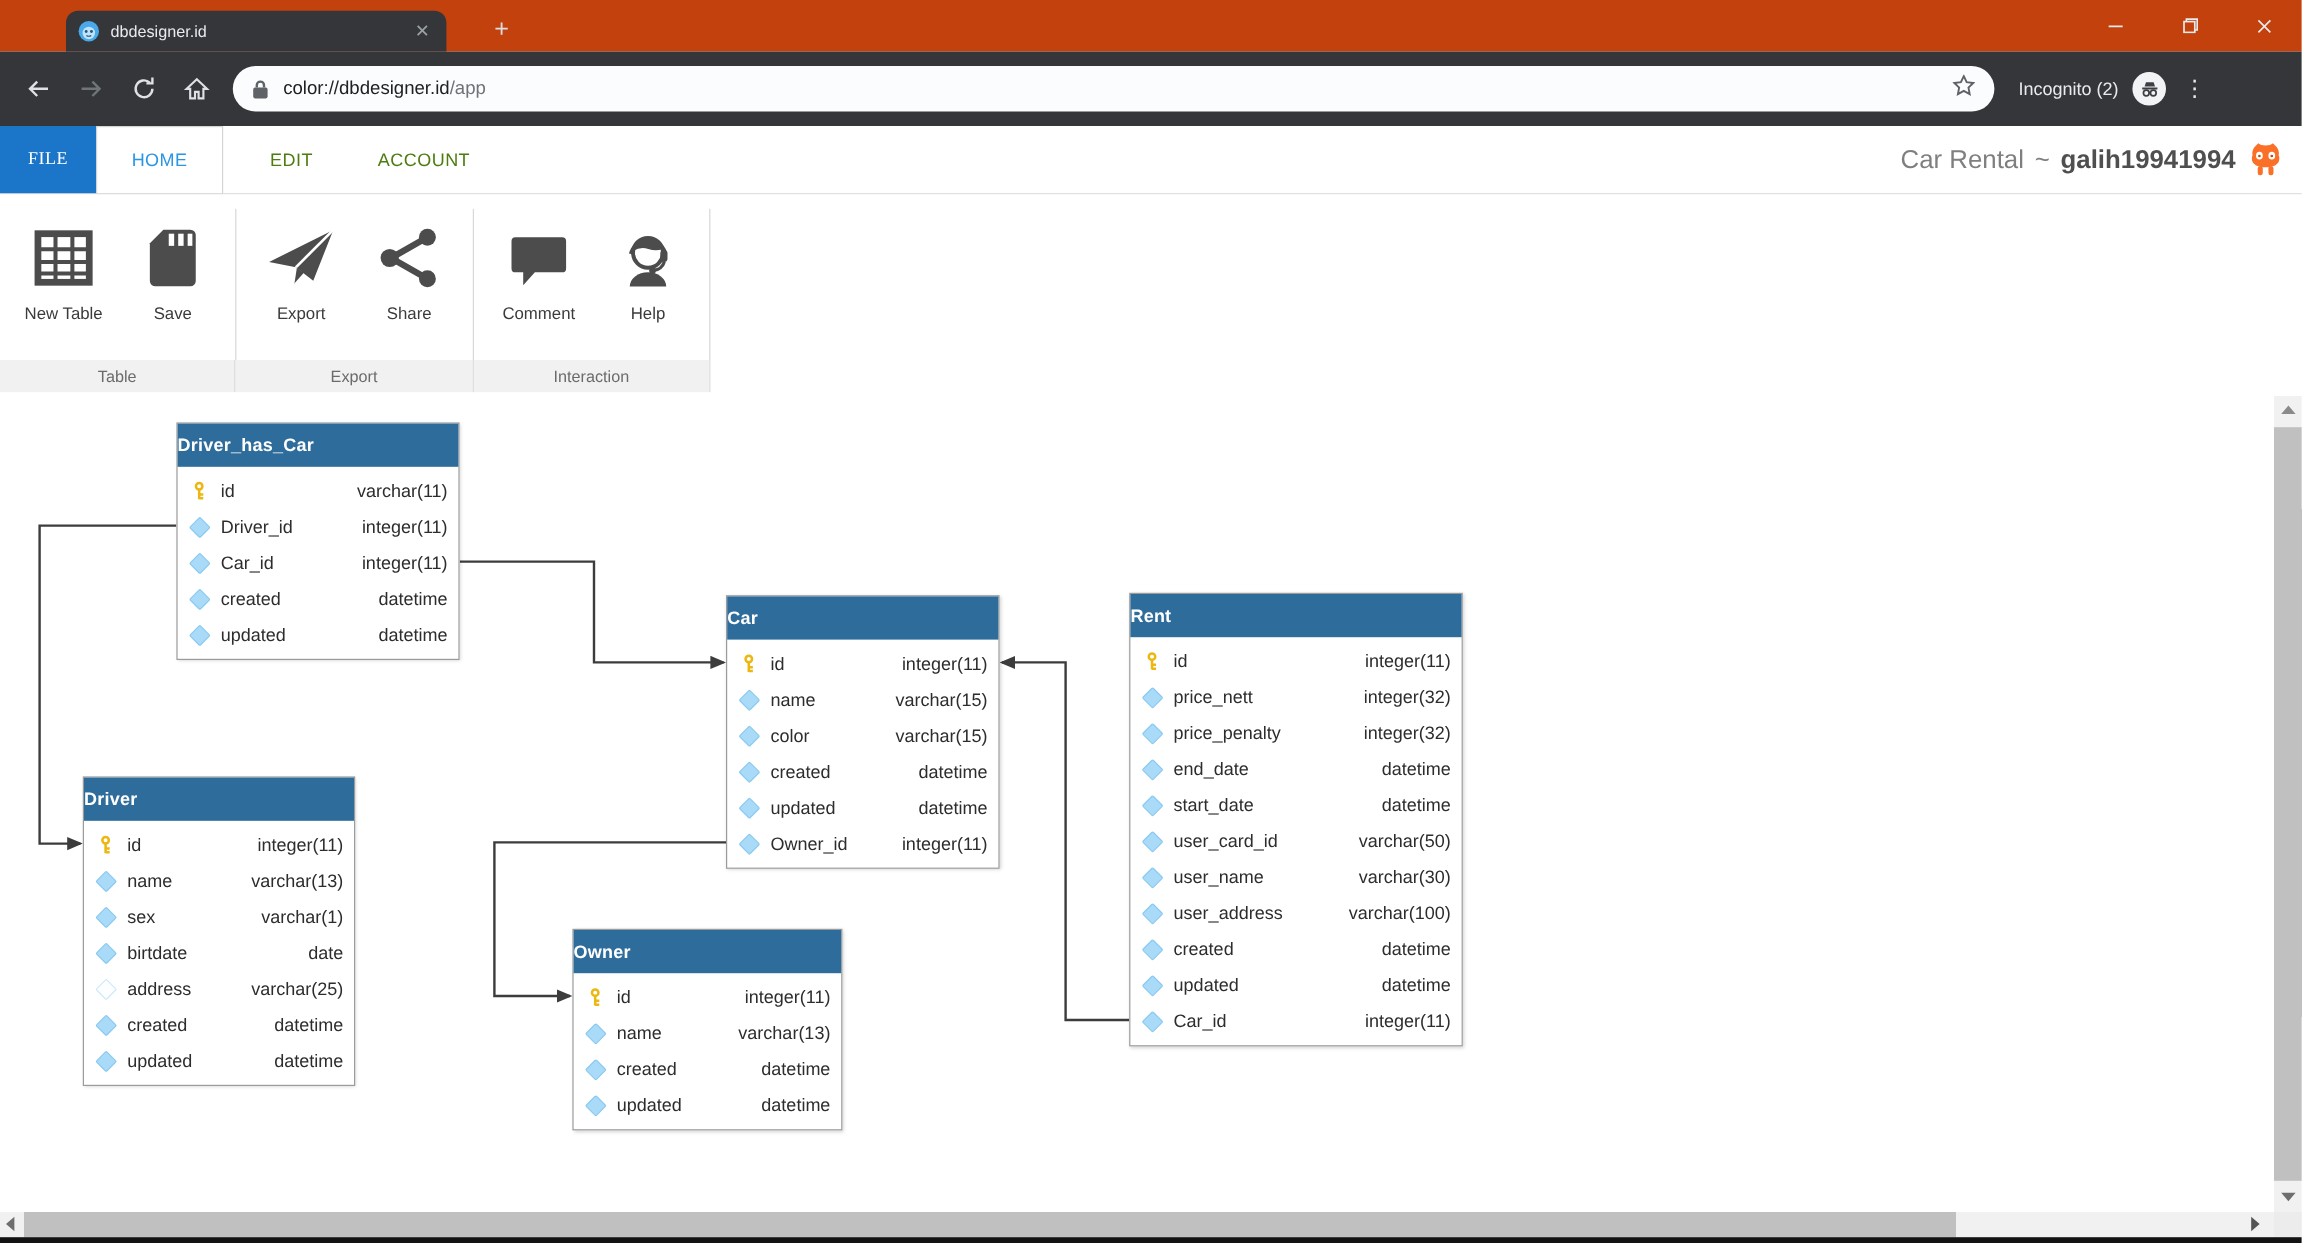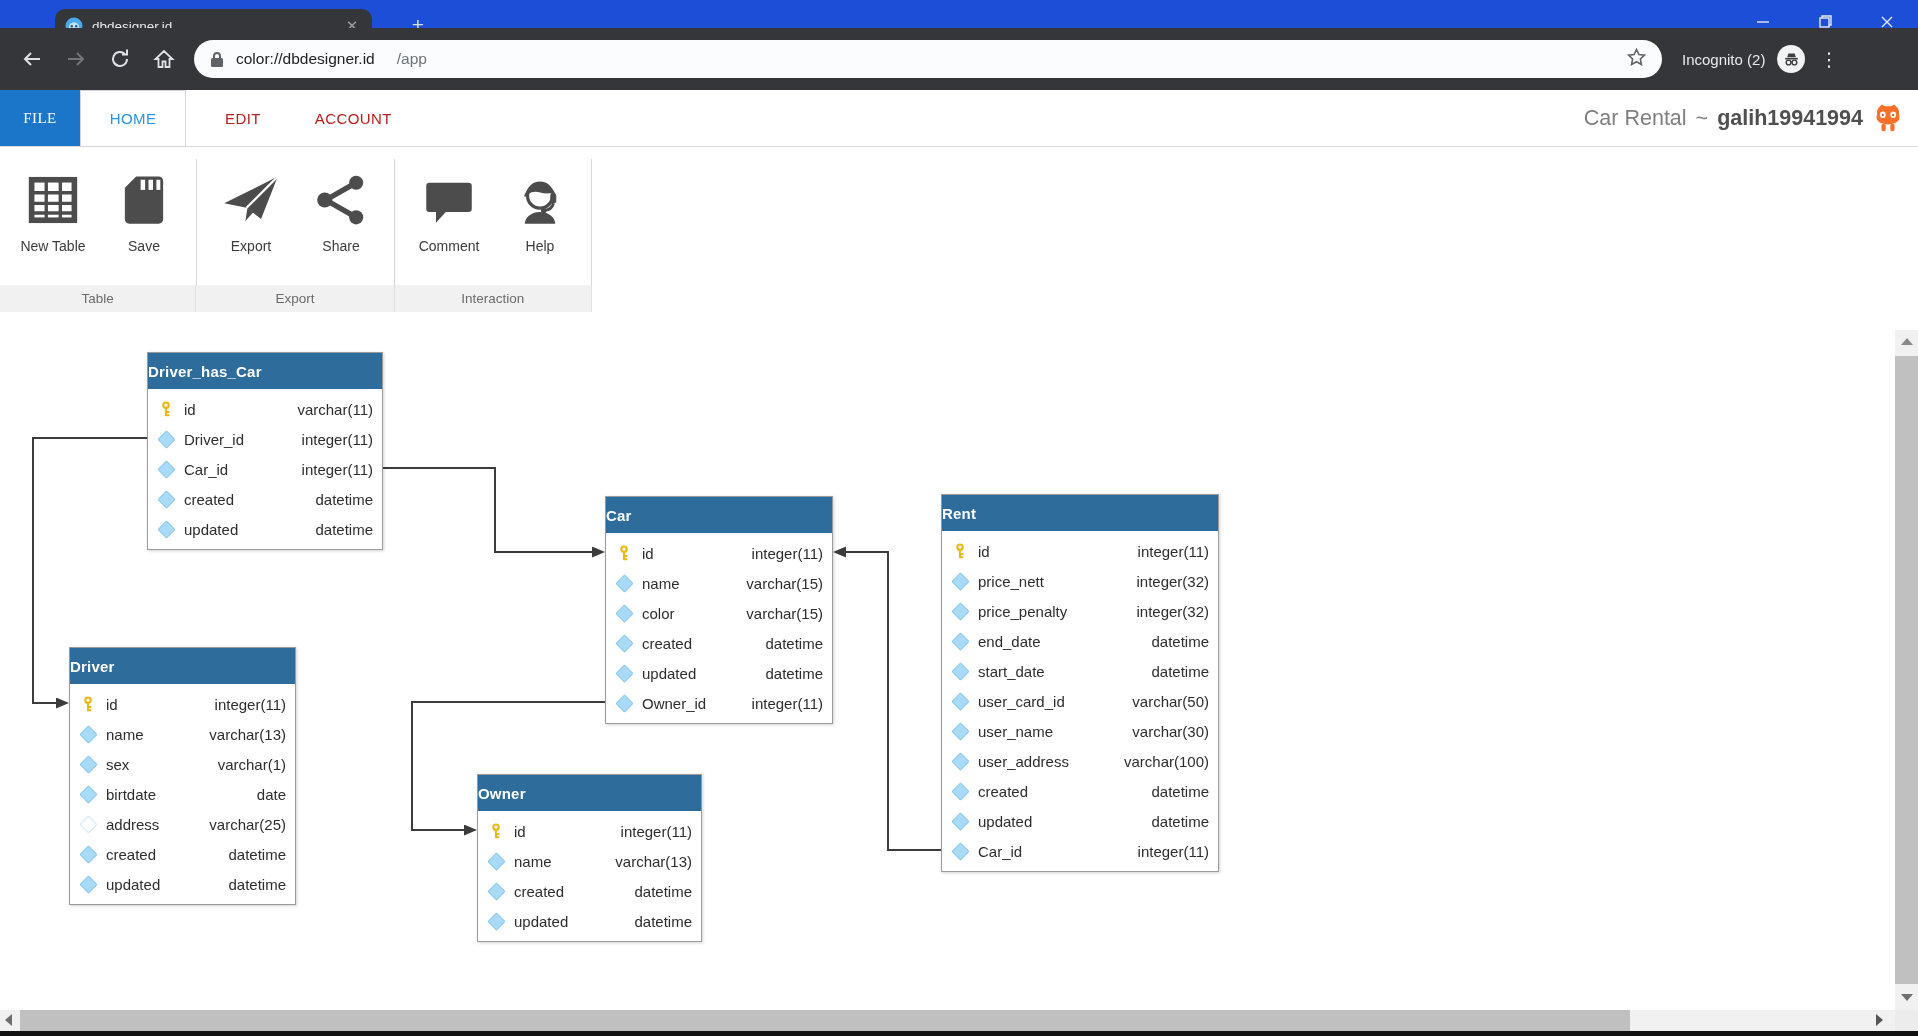--- a/index.html
+++ b/index.html
@@ -1,49 +1,49 @@
 <!DOCTYPE html>
 <html><head>
 <meta charset="utf-8">
 <style>
   html,body{margin:0;padding:0;}
   body{width:1918px;height:1036px;overflow:hidden;position:relative;background:#fff;
        font-family:"Liberation Sans",sans-serif;-webkit-font-smoothing:antialiased;}
 
   
-  .tabbar{height:28px;background:#1d4ed8;position:relative;}
+  .tabbar{height:43px;background:#c2410c;position:relative;}
   .tab{position:absolute;left:55px;top:9px;width:317px;height:34px;background:#35363a;
        border-radius:10px 10px 0 0;display:flex;align-items:center;padding:0 10px;
        color:#e8eaed;font-size:13.5px;box-sizing:border-box;}
   .tab .title{margin-left:9px;flex:1;white-space:nowrap;overflow:hidden;}
   .tab-close{color:#9aa0a6;font-size:15px;width:20px;text-align:center;cursor:default;}
   .newtab-btn{position:absolute;left:403px;top:10px;width:30px;height:30px;color:#dadce0;
        font-size:21px;display:flex;align-items:center;justify-content:center;}
   .win-controls{position:absolute;right:0;top:0;height:43px;display:flex;}
   .win-btn{width:62px;height:43px;display:flex;align-items:center;justify-content:center;color:#e8eaed;}
 
   .toolbar{height:62px;background:#35363a;display:flex;align-items:center;position:relative;}
   .nav-ic{width:44px;height:44px;display:flex;align-items:center;justify-content:center;flex:none;}
   .addressbar{width:1468px;height:38px;margin-left:8px;background:#fbfcfd;border-radius:19px;
        display:flex;align-items:center;padding:0 16px;box-sizing:border-box;flex:none;}
   .url{font-size:15.5px;color:#202124;margin-left:12px;white-space:nowrap;}
-  .url .path{color:#6e7377;padding-left:22px;}
+  .url .path{color:#6e7377;}
   .star{margin-left:auto;}
   .incog-label{color:#e8eaed;font-size:15px;margin-left:20px;white-space:nowrap;}
   .incog-badge{width:28px;height:28px;border-radius:50%;background:#f1f3f4;margin-left:12px;
        display:flex;align-items:center;justify-content:center;flex:none;}
   .kebab{color:#e8eaed;font-size:19px;margin:0 18px 0 14px;letter-spacing:0;}
 
   
   .menubar{height:57px;background:#fff;border-bottom:1px solid #d9d9d9;display:flex;
        align-items:stretch;position:relative;box-sizing:border-box;}
   .mtab{display:flex;align-items:center;justify-content:center;font-size:15px;letter-spacing:.4px;}
   .mtab-file{width:80px;background:#1b76c9;color:#fff;font-family:Liberation Serif, serif;}
   .mtab-home{width:106px;background:#fff;border:1px solid #d5d5d5;color:#2a95e5;box-sizing:border-box;margin-bottom:-1px;}
-  .mtab-plain{padding:0 27px;color:#b91c1c;}
+  .mtab-plain{padding:0 27px;color:#4d7c0f;}
   .mtab-edit{margin-left:12px;}
   .project-info{margin-left:auto;display:flex;align-items:center;padding-right:14px;gap:9px;
        font-size:21.5px;color:#7f7f7f;}
   .project-info .uname{font-weight:bold;color:#4f4f4f;}
 
   
   .ribbon{position:relative;height:165px;background:#fff;}
   .rbtn{position:absolute;top:22px;width:90px;display:flex;flex-direction:column;align-items:center;}
   .rbtn .ric{height:62px;display:flex;align-items:center;justify-content:center;}
   .rbtn .rlabel{margin-top:7px;font-size:14px;color:#3b3b3b;white-space:nowrap;}

